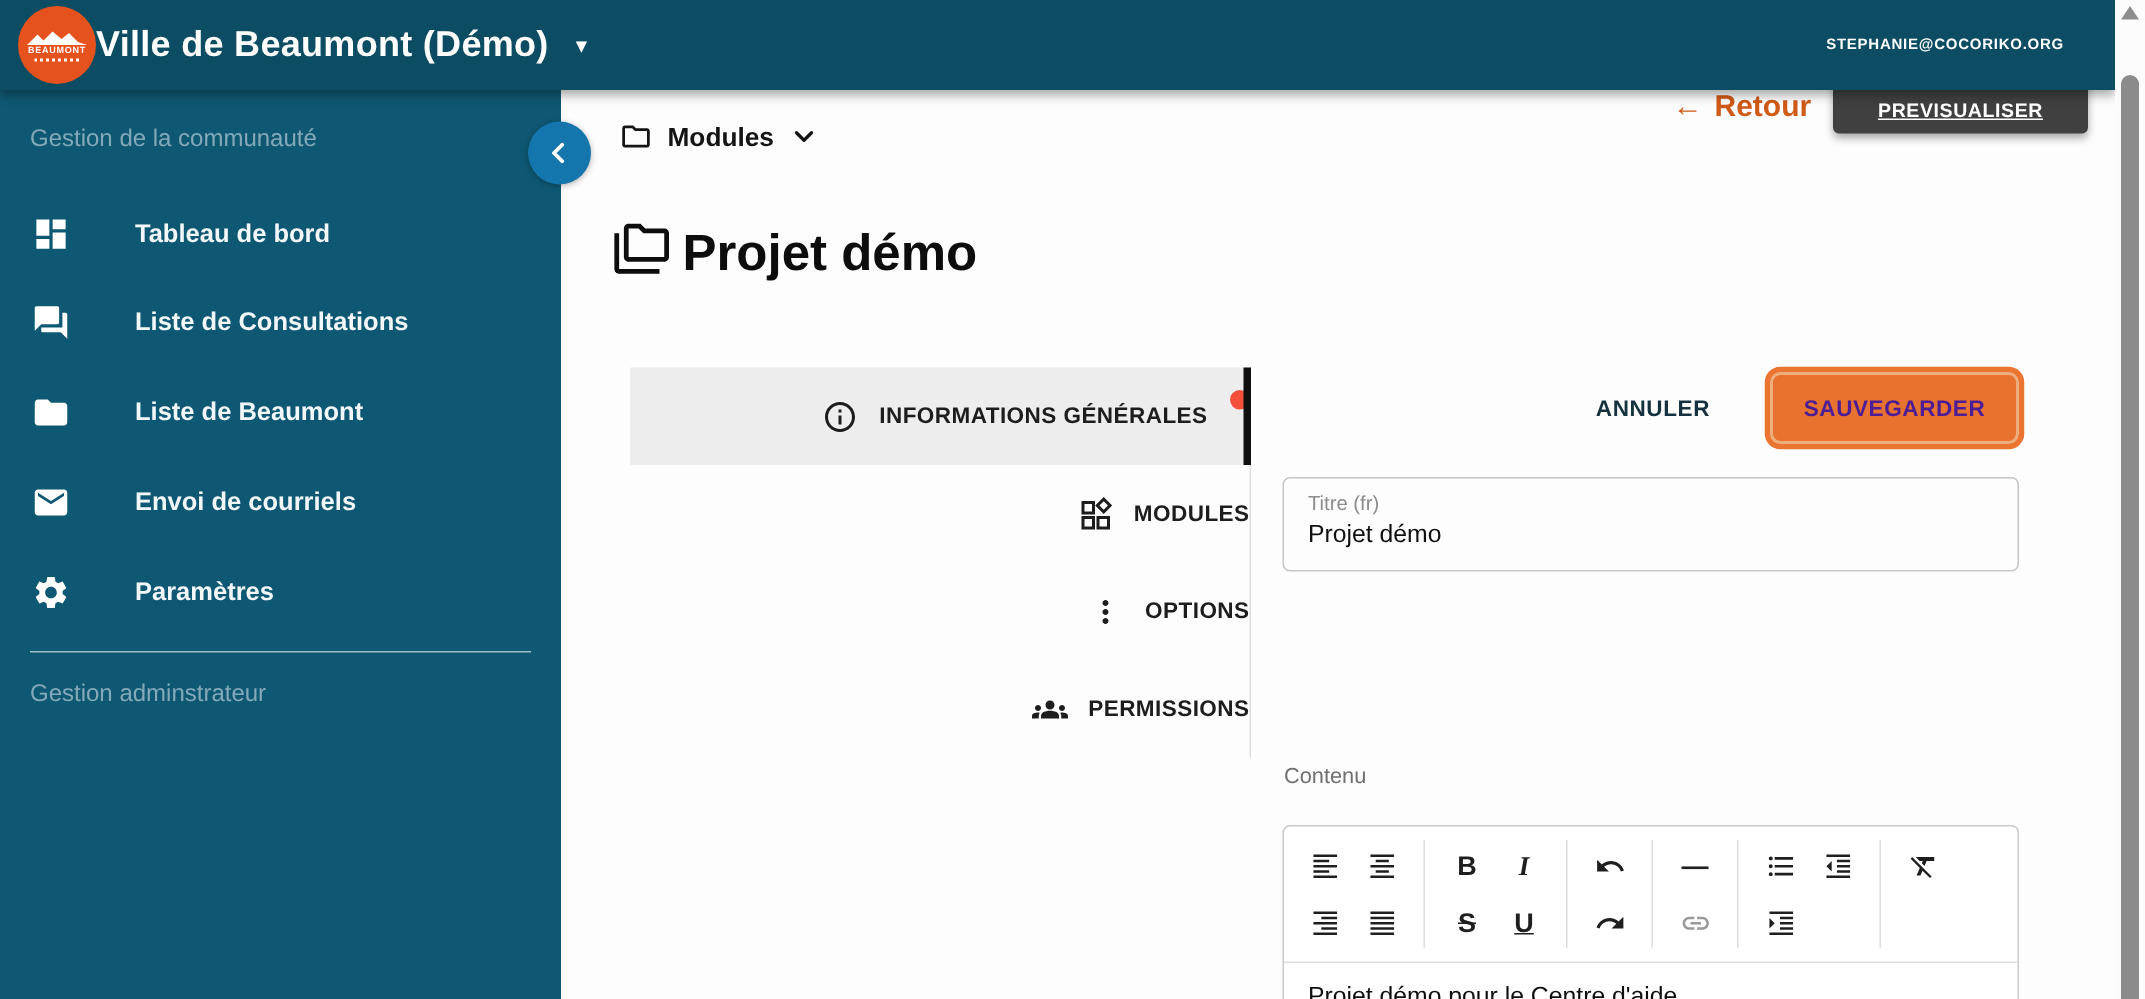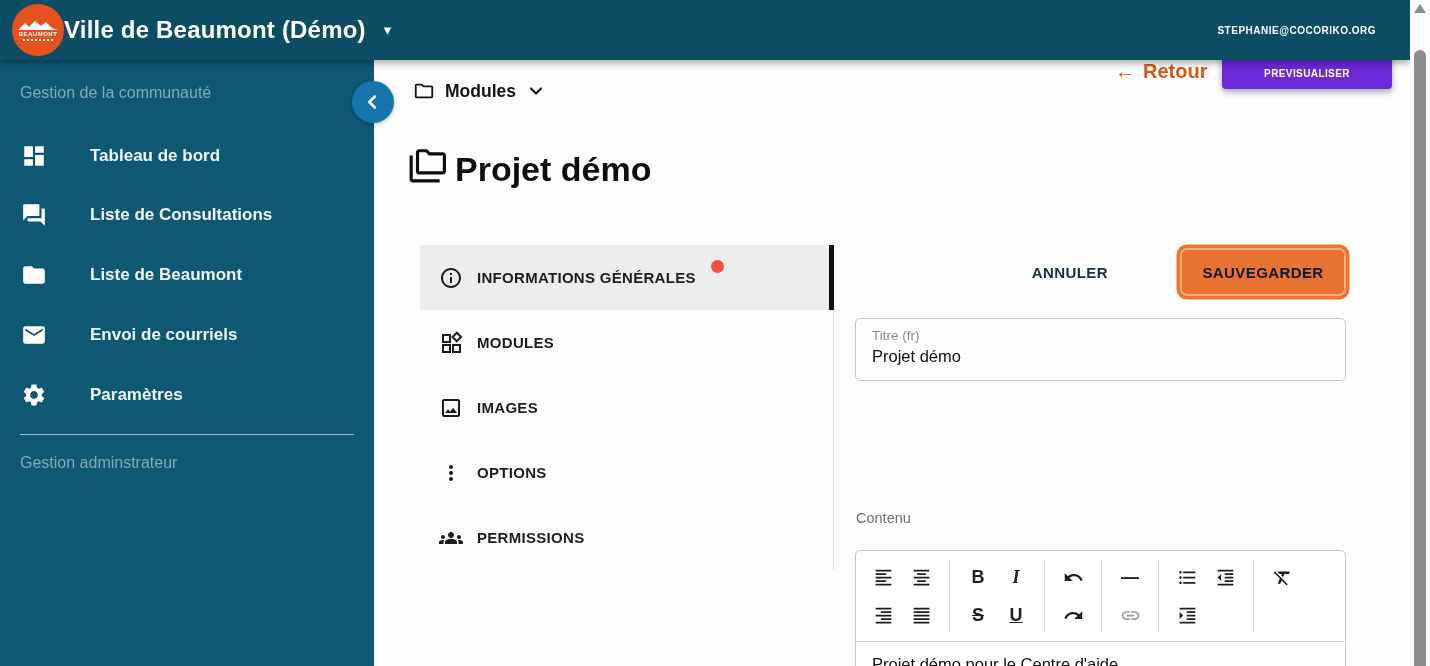--- a/index.html
+++ b/index.html
@@ -34,49 +34,49 @@
   .collapse-btn { position:absolute; left:352px; top:81px; width:42px; height:42px; border-radius:50%;
                   background:#1576ad; z-index:30; display:flex; align-items:center; justify-content:center;
                   cursor:pointer; box-shadow:0 1px 4px rgba(0,0,0,.3); }
 
   
   .main { position:absolute; left:374px; top:60px; width:1036px; height:606px; background:#fdfdfd; }
 
   .back-link { position:absolute; left:741px; top:0px; display:flex; align-items:center; gap:8px;
                color:#d05a17; font-size:20px; font-weight:700; cursor:pointer; }
   .preview-btn { position:absolute; left:848px; top:-16px; width:170px; height:45px;
-                 background:#6d28d9; color:#fff; font-size:10px; font-weight:600; letter-spacing:.4px;
+                 background:#404040; color:#fff; font-size:13px; font-weight:600; letter-spacing:.4px;
                  border:none; border-radius:4px; box-shadow:0 3px 6px rgba(0,0,0,.35); cursor:pointer;
-                 font-family:inherit; padding-top:14px; }
+                 font-family:inherit; padding-top:14px;text-decoration:underline; }
 
   .breadcrumb { position:absolute; left:39px; top:20px; display:flex; align-items:center; gap:10px;
                 color:#141414; font-size:17.5px; font-weight:600; cursor:pointer; }
   .breadcrumb svg { display:block; }
 
   .page-title { position:absolute; left:34px; top:86px; display:flex; align-items:center; gap:9px;
                 color:#0d0d0d; font-size:34px; font-weight:700; }
 
   
   .tabs { position:absolute; left:46px; top:185px; width:414px; border-right:1px solid #ddd; }
   .tab { position:relative; height:65px; display:flex; align-items:center; gap:14px; padding-left:19px;
-         color:#1d1d1d; font-size:15px; font-weight:600; letter-spacing:.3px; cursor:pointer; }
+         color:#1d1d1d; font-size:15px; font-weight:600; letter-spacing:.3px; cursor:pointer;justify-content:flex-end; }
   .tab .t-ico { width:24px; height:24px; color:#1d1d1d; flex-shrink:0; }
   .tab.active { background:#ededed; }
   .tab.active::after { content:""; position:absolute; right:-1px; top:0; width:5px; height:100%; background:#0f0f0f; }
   .badge-dot { display:inline-block; width:13px; height:13px; border-radius:50%; background:#f4503c;
                position:relative; top:-11px; margin-left:1px; }
 
   
   .actions { position:absolute; left:481px; top:188px; width:491px; height:48px;
              display:flex; justify-content:flex-end; align-items:center; gap:40px; }
   .cancel-btn { background:none; border:none; color:#16323e; font-size:15px; font-weight:600;
                 letter-spacing:.4px; cursor:pointer; font-family:inherit; }
-  .save-btn { width:166px; height:48px; background:#e8722f; color:#0f172a; font-size:15px; font-weight:600;
+  .save-btn { width:166px; height:48px; background:#e8722f; color:#4c1d95; font-size:15px; font-weight:600;
               letter-spacing:.4px; border:2px solid #f0ad7c; border-radius:7px; cursor:pointer;
-              font-family:inherit; box-shadow:0 0 0 3.5px #ea7430;margin-left:32px; }
+              font-family:inherit; box-shadow:0 0 0 3.5px #ea7430; }
 
   
   .field { position:absolute; left:481px; width:491px; border:1.5px solid #c6c6c6; border-radius:5px;
            background:#fdfdfd; padding:9px 16px 0 16px; cursor:text; }
   .field .f-label { color:#8c8c8c; font-size:13.5px; }
   .field .f-value { color:#101010; font-size:16.5px; margin-top:4px; }
   #field-title { top:258px; height:63px; }
   #field-slug  { top:352px; height:64px; }
 
   .content-label { position:absolute; left:482px; top:450px; color:#6f6f6f; font-size:14.5px; }
@@ -213,28 +213,20 @@
               <rect x="4" y="14" width="7" height="7"></rect>
               <rect x="14" y="14" width="7" height="7"></rect>
               <rect x="14.8" y="3" width="6" height="6" transform="rotate(45 17.8 6)"></rect>
             </svg>
         </span>
         <span>MODULES</span>
       </div>
       <div class="tab">
         <span class="t-ico">
           <svg viewBox="0 0 24 24" width="24" height="24" fill="currentColor">
-              <path d="M19 5v14H5V5h14m0-2H5c-1.1 0-2 .9-2 2v14c0 1.1.9 2 2 2h14c1.1 0 2-.9 2-2V5c0-1.1-.9-2-2-2zm-4.86 8.86l-3 3.87L9 13.14 6 17h12l-3.86-5.14z"></path>
-            </svg>
-        </span>
-        <span>IMAGES</span>
-      </div>
-      <div class="tab">
-        <span class="t-ico">
-          <svg viewBox="0 0 24 24" width="24" height="24" fill="currentColor">
               <path d="M12 8c1.1 0 2-.9 2-2s-.9-2-2-2-2 .9-2 2 .9 2 2 2zm0 2c-1.1 0-2 .9-2 2s.9 2 2 2 2-.9 2-2-.9-2-2-2zm0 6c-1.1 0-2 .9-2 2s.9 2 2 2 2-.9 2-2-.9-2-2-2z"></path>
             </svg>
         </span>
         <span>OPTIONS</span>
       </div>
       <div class="tab">
         <span class="t-ico">
           <svg viewBox="0 0 24 24" width="24" height="24" fill="currentColor">
               <path d="M12 12.75c1.63 0 3.07.39 4.24.9 1.08.48 1.76 1.56 1.76 2.73V18H6v-1.61c0-1.18.68-2.26 1.76-2.73 1.17-.52 2.61-.91 4.24-.91zM4 13c1.1 0 2-.9 2-2s-.9-2-2-2-2 .9-2 2 .9 2 2 2zm1.13 1.1c-.37-.06-.74-.1-1.13-.1-.99 0-1.93.21-2.78.58C.48 14.9 0 15.62 0 16.43V18h4.5v-1.61c0-.83.23-1.61.63-2.29zM20 13c1.1 0 2-.9 2-2s-.9-2-2-2-2 .9-2 2 .9 2 2 2zm4 3.43c0-.81-.48-1.53-1.22-1.85-.85-.37-1.79-.58-2.78-.58-.39 0-.76.04-1.13.1.4.68.63 1.46.63 2.29V18H24v-1.57zM12 6c1.66 0 3 1.34 3 3s-1.34 3-3 3-3-1.34-3-3 1.34-3 3-3z"></path>
             </svg>

